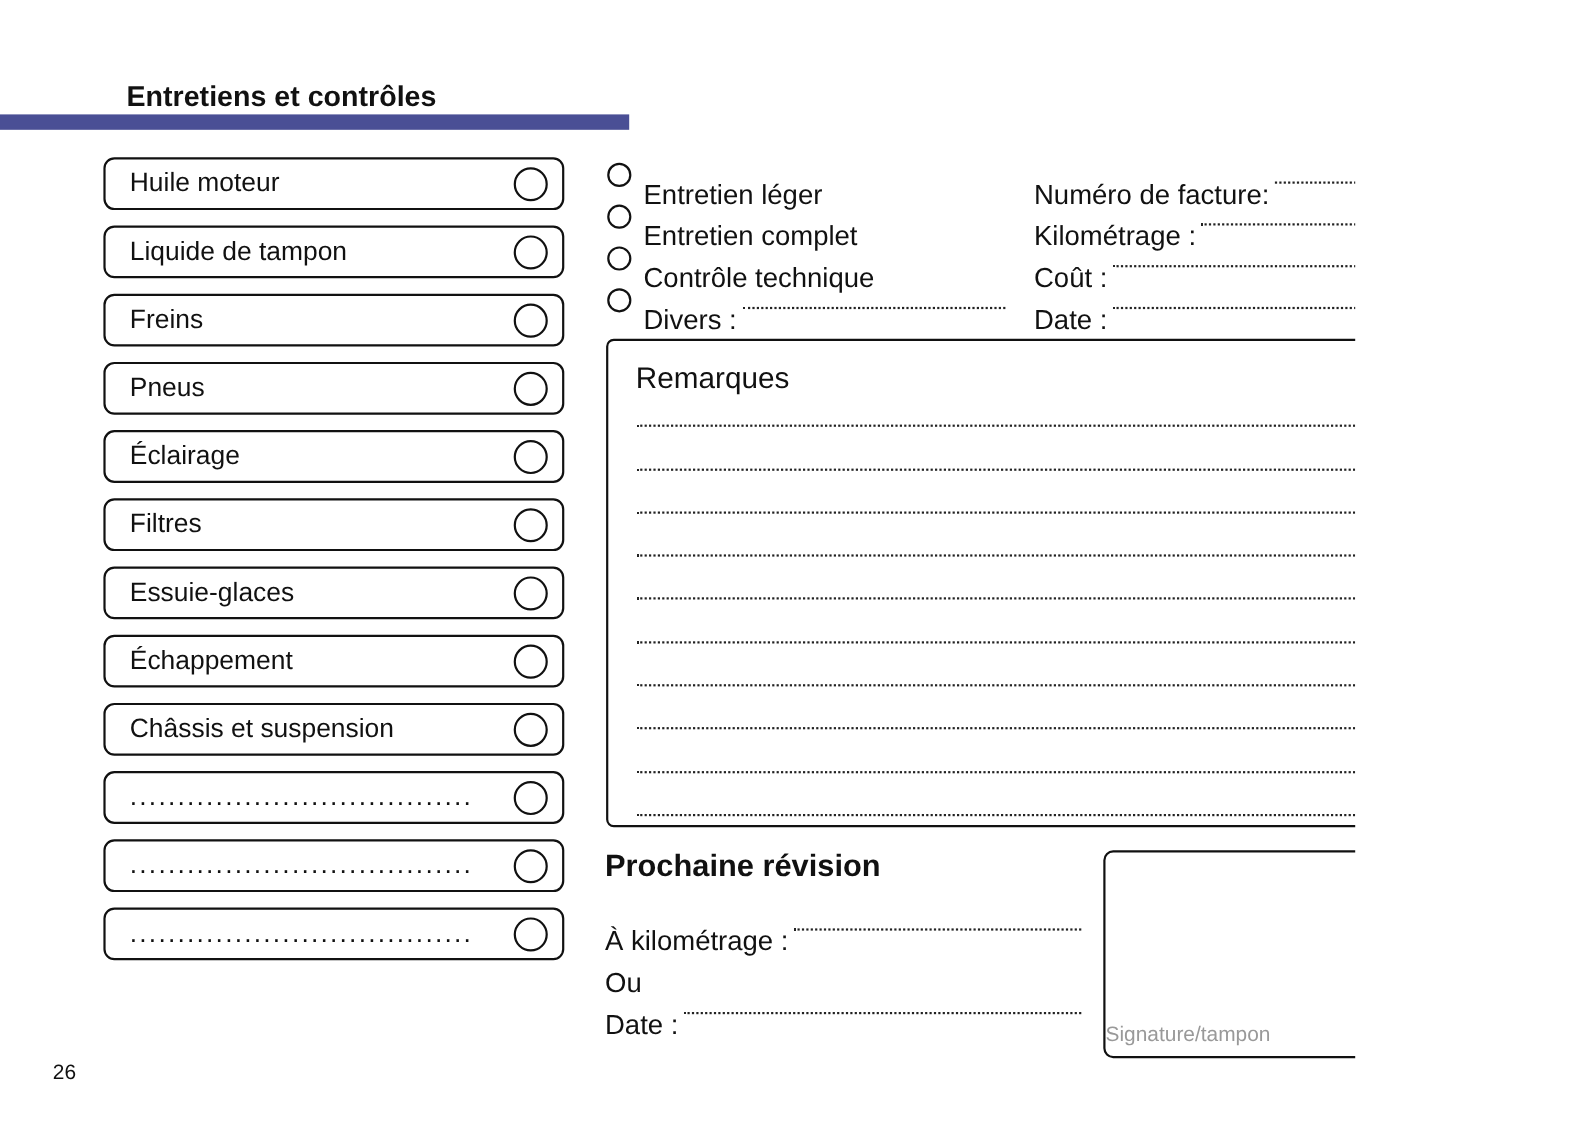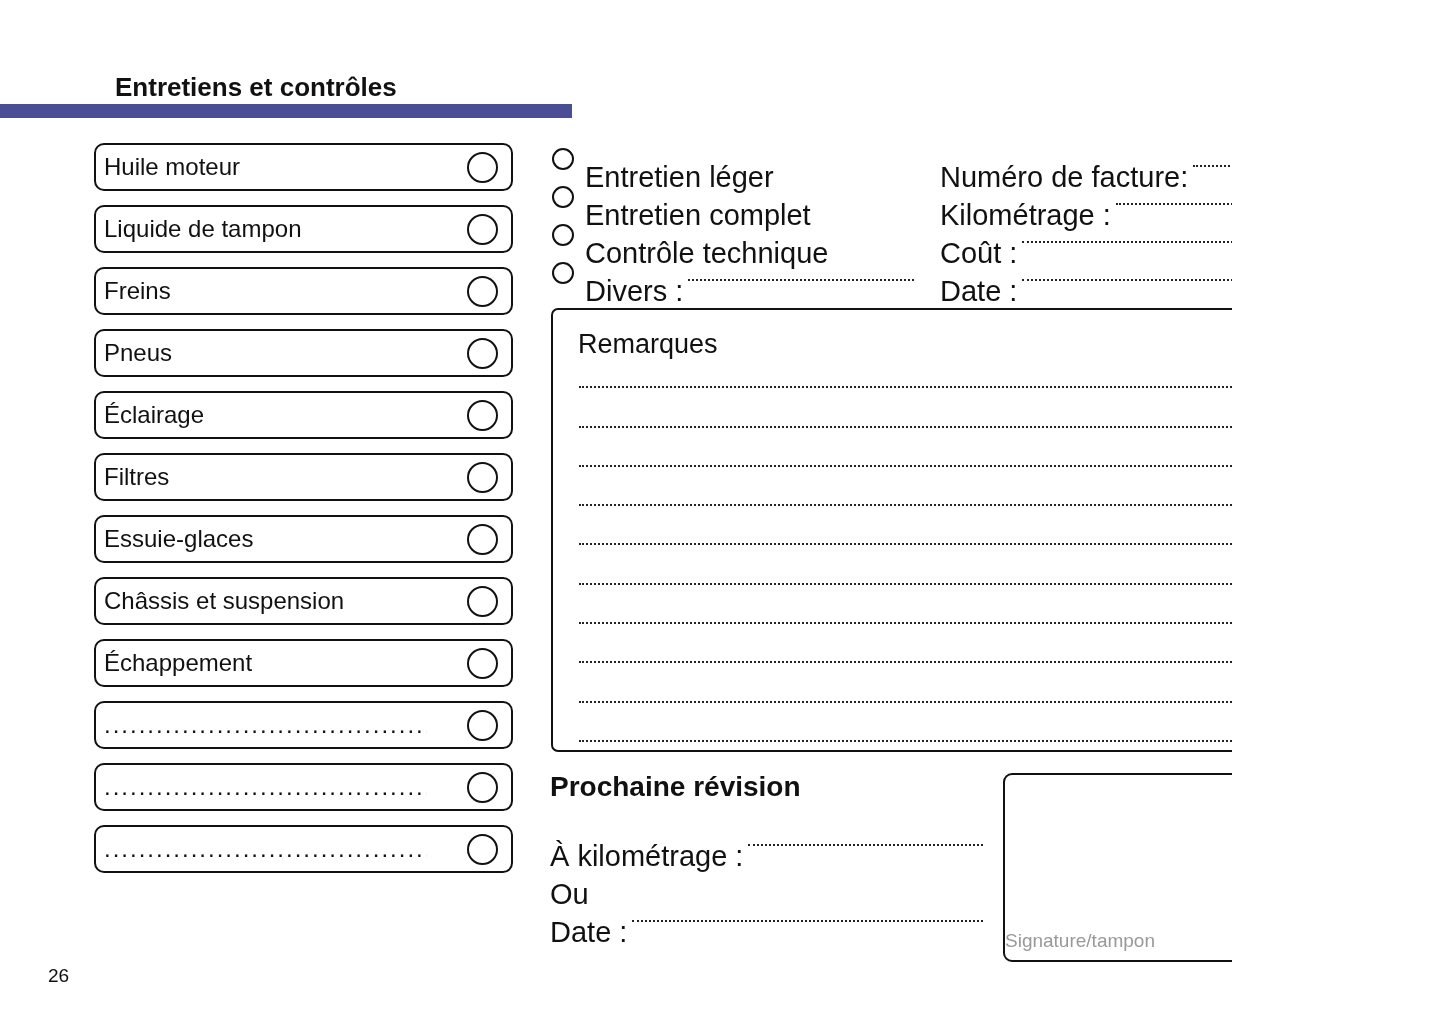--- a/index.html
+++ b/index.html
@@ -10,33 +10,33 @@
     overflow:hidden;
   }
   .page-title { position:absolute; left:115px; top:72px; font-size:26px; font-weight:bold; white-space:nowrap; }
   .accent-bar { position:absolute; left:0; top:104px; width:572px; height:14px; background:var(--accent); }
 
   
   .checklist { position:absolute; left:94px; top:143px; width:419px; }
   .check-row {
     box-sizing:border-box; height:48px; margin-bottom:14px;
     border:2.5px solid var(--ink); border-radius:10px; background:#fff;
-    display:flex; align-items:center; padding:0 13px 0 8px;gap:40px;
+    display:flex; align-items:center; padding:0 13px 0 22px;gap:40px;
   }
   .check-label { flex:1 1 auto; font-size:24px; white-space:nowrap; overflow:hidden; }
   .check-row.blank .check-label { letter-spacing:2px; }
   .circle { box-sizing:border-box; border:2.5px solid var(--ink); border-radius:50%; background:#fff; flex:0 0 auto; }
   .circle-lg { width:31px; height:31px; }
   .circle-sm { width:22px; height:22px; margin-right:11px; }
 
   
   .svc-col { position:absolute; left:552px; top:140px; width:362px; }
   .inv-col { position:absolute; left:940px; top:140px; width:413px; }
   .form-row { height:38px; display:flex; align-items:center; }
-  .form-label { font-size:29px; white-space:nowrap;margin-top:36px; }
+  .form-label { font-size:25px; white-space:nowrap;margin-top:36px; }
   .leader {
     flex:1 1 auto; min-width:16px; height:0; align-self:center;
     border-bottom:2px dotted var(--dots); transform:translateY(7px); margin-left:5px;
   }
 
   
   .remarks-box {
     position:absolute; left:551px; top:308px; width:806px; height:444px;
     box-sizing:border-box; border:2.5px solid var(--ink); border-radius:7px; background:#fff;padding-left:33px;
   }
@@ -89,25 +89,25 @@
       </div>
       <div class="check-row">
         <span class="check-label">Filtres</span>
         <span class="circle circle-lg"></span>
       </div>
       <div class="check-row">
         <span class="check-label">Essuie-glaces</span>
         <span class="circle circle-lg"></span>
       </div>
       <div class="check-row">
-        <span class="check-label">Châssis et suspension</span>
+        <span class="check-label">Échappement</span>
         <span class="circle circle-lg"></span>
       </div>
       <div class="check-row">
-        <span class="check-label">Échappement</span>
+        <span class="check-label">Châssis et suspension</span>
         <span class="circle circle-lg"></span>
       </div>
       <div class="check-row blank">
         <span class="check-label">.........................................</span>
         <span class="circle circle-lg"></span>
       </div>
       <div class="check-row blank">
         <span class="check-label">.........................................</span>
         <span class="circle circle-lg"></span>
       </div>

